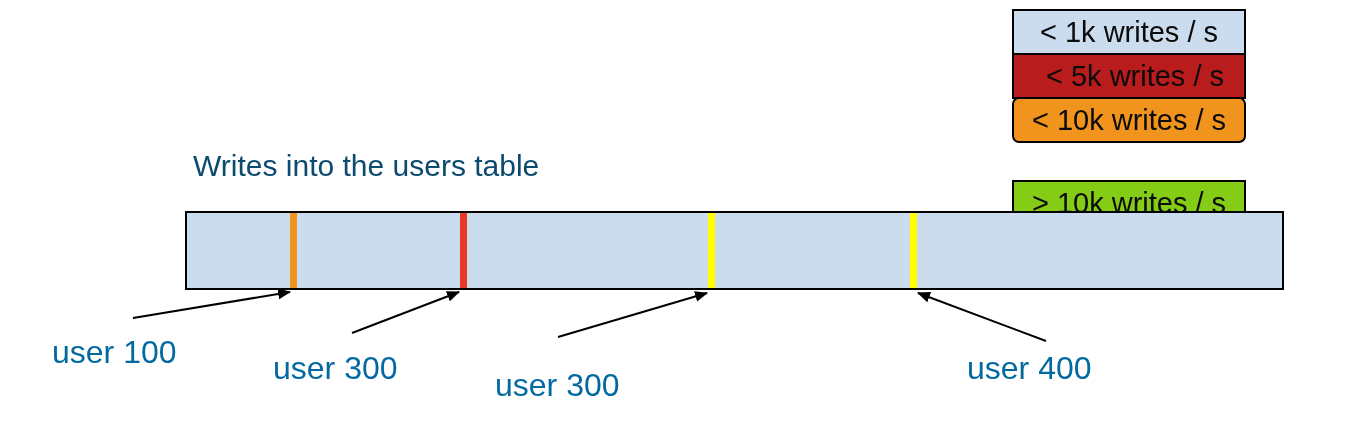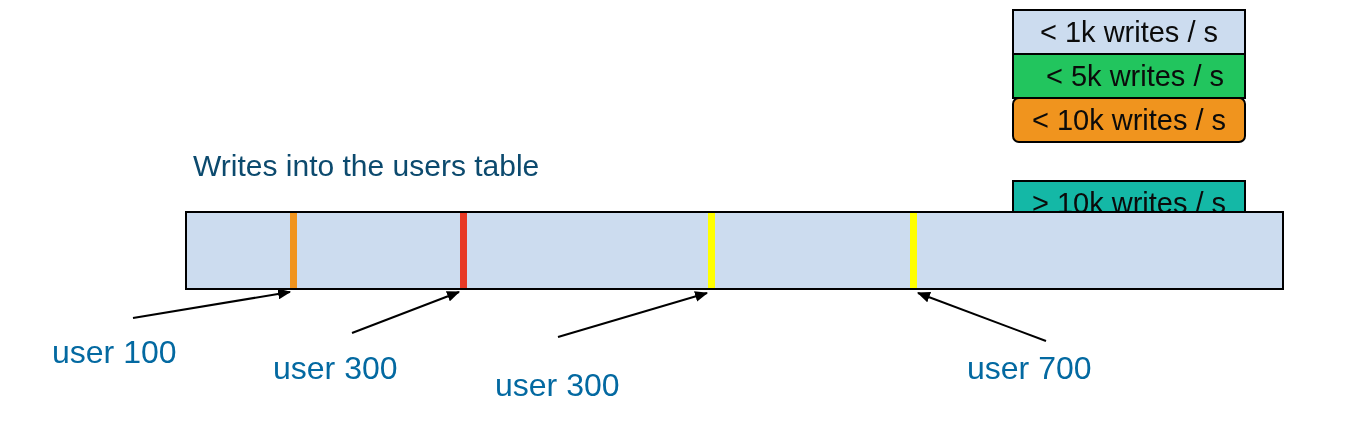--- a/index.html
+++ b/index.html
@@ -41,27 +41,27 @@
 </style>
 </head>
 <body>
 
 <div class="title">Writes into the users table</div>
 
 <div class="legend">
     <div class="legend-row" style="background: rgb(204, 220, 239);">
       <span>&lt; 1k writes / s</span>
     </div>
-    <div class="legend-row" style="background: #22c55e; padding-left: 12px;">
+    <div class="legend-row" style="background: #b91c1c; padding-left: 12px;">
       <span>&lt; 5k writes / s</span>
     </div>
     <div class="legend-row" style="background: rgb(240, 148, 30); border-radius: 7px;">
       <span>&lt; 10k writes / s</span>
     </div>
-    <div class="legend-row" style="background: #14b8a6; margin-top: 37px;">
+    <div class="legend-row" style="background: #84cc16; margin-top: 37px;">
       <span>&gt; 10k writes / s</span>
     </div>
   </div>
 
 <div class="bar" style="background: rgb(204, 220, 239);">
     <div class="stripe" title="user 100" style="background: rgb(240, 148, 30); left: 103px;"></div>
     <div class="stripe" title="user 200" style="background: rgb(231, 57, 37); left: 273px;"></div>
     <div class="stripe" title="user 300" style="background: rgb(255, 255, 0); left: 521px;"></div>
     <div class="stripe" title="user 400" style="background: rgb(255, 255, 0); left: 723px;"></div>
   </div>
@@ -77,14 +77,14 @@
       <line x1="352" y1="333" x2="459" y2="292" stroke="#000" stroke-width="2" marker-end="url(#ah)"></line>
       <line x1="558" y1="337" x2="707" y2="293" stroke="#000" stroke-width="2" marker-end="url(#ah)"></line>
       <line x1="1046" y1="341" x2="918" y2="293" stroke="#000" stroke-width="2" marker-end="url(#ah)"></line>
     </g>
 </svg>
 
 <div id="labels">
     <div class="user-label" style="left: 52px; top: 334px;">user 100</div>
     <div class="user-label" style="left: 273px; top: 350px;">user 300</div>
     <div class="user-label" style="left: 495px; top: 367px;">user 300</div>
-    <div class="user-label" style="left: 967px; top: 350px;">user 700</div>
+    <div class="user-label" style="left: 967px; top: 350px;">user 400</div>
   </div>
 
 </body></html>

